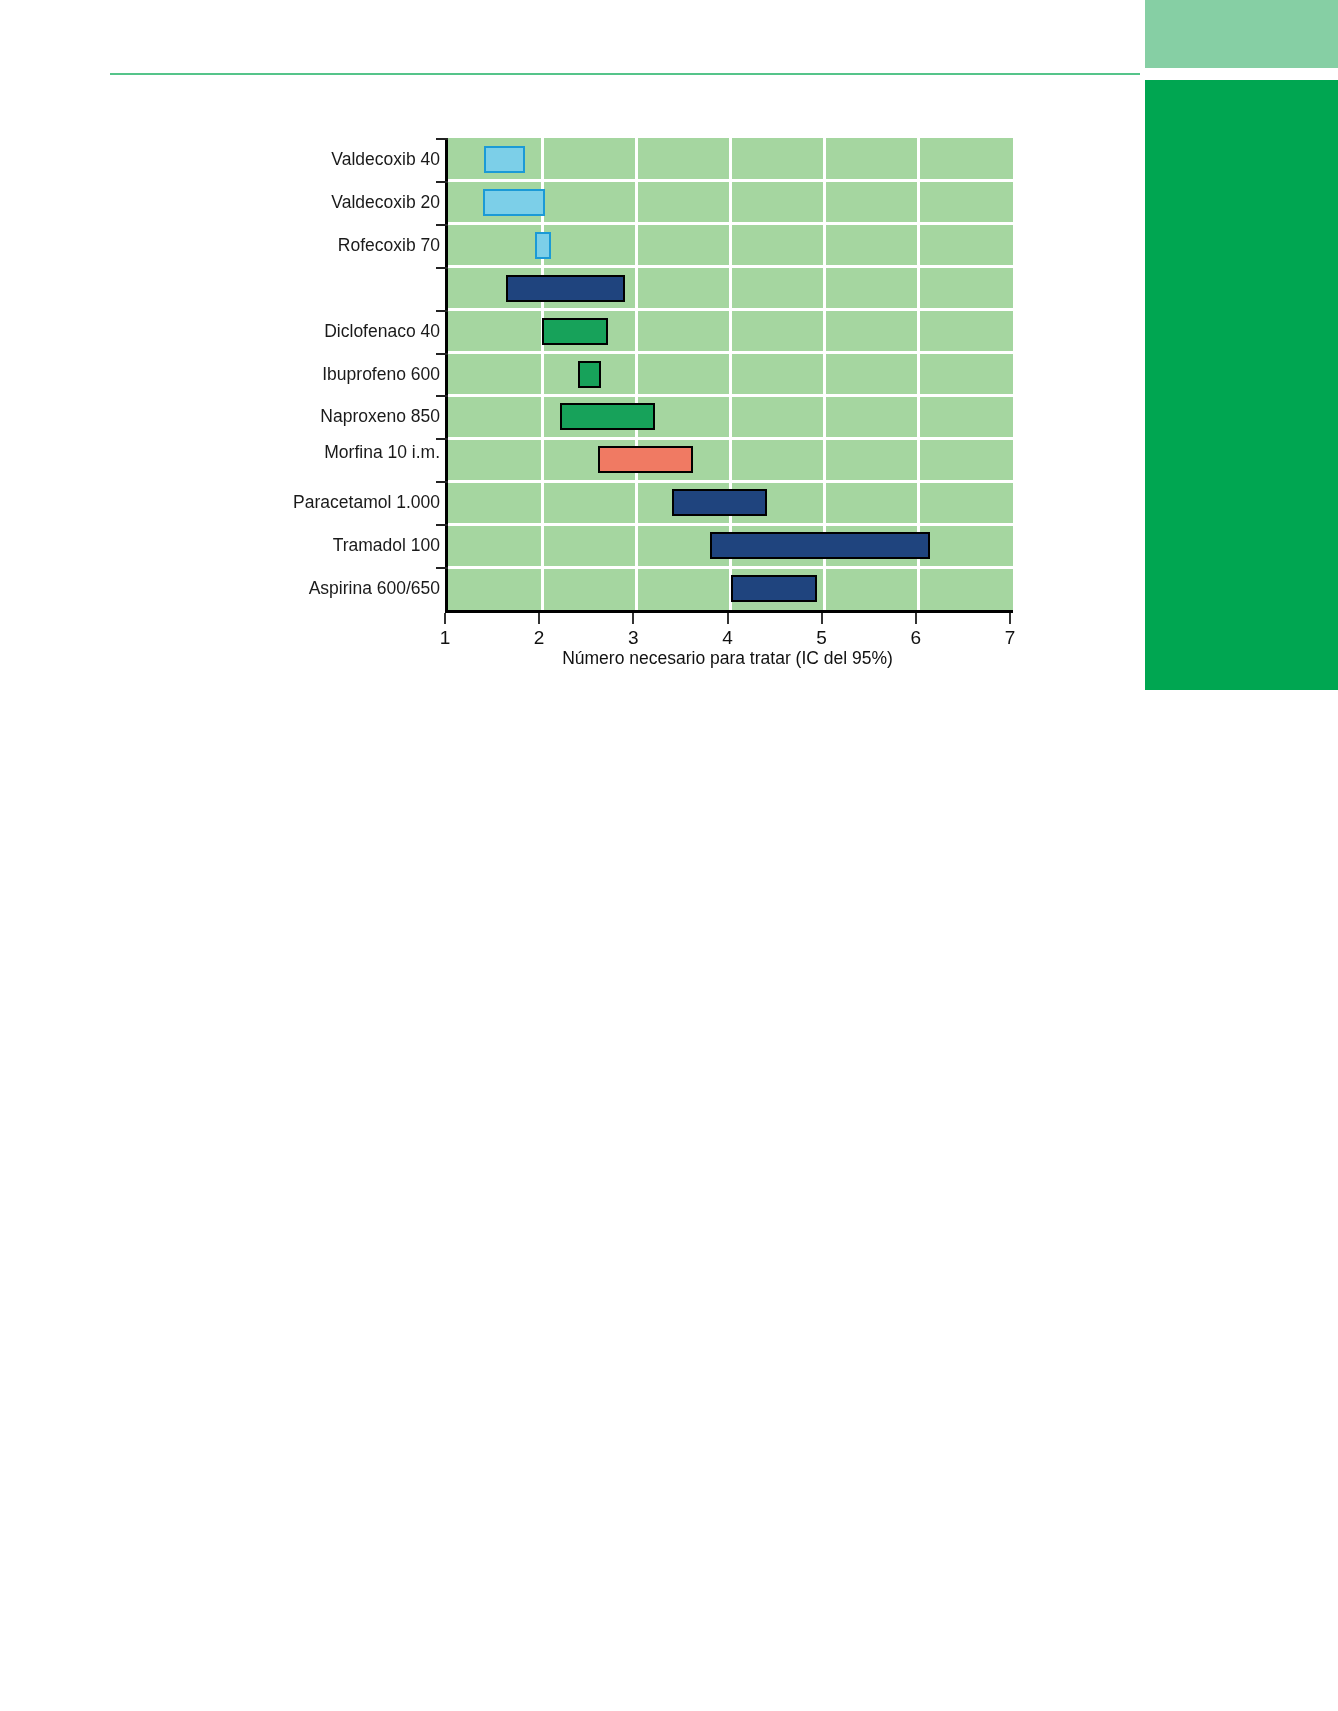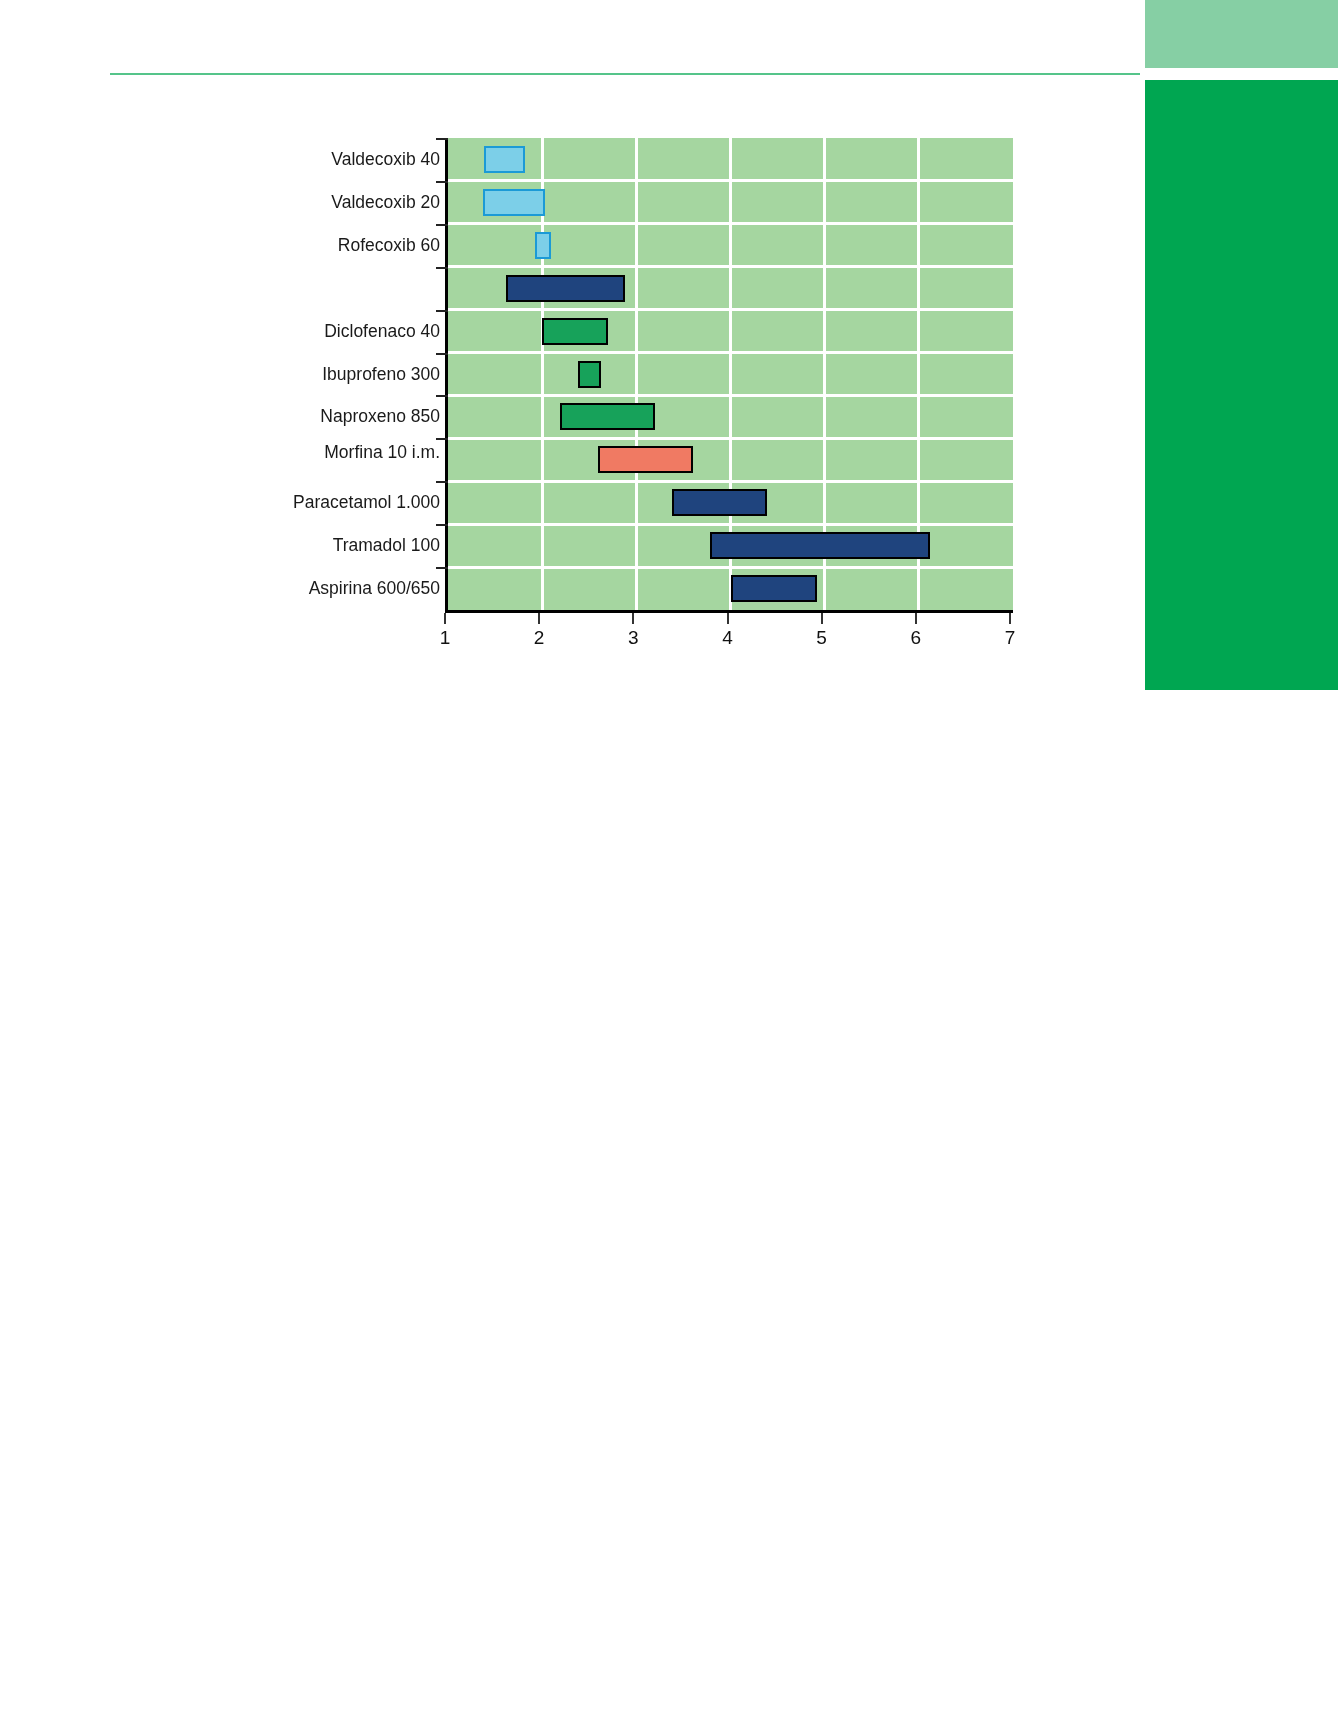--- a/index.html
+++ b/index.html
@@ -73,23 +73,23 @@
 
 <div id="corner-block-light"></div>
 <div id="corner-block-dark"></div>
 <div id="page-rule"></div>
 
 <div id="figure">
 
   <div id="y-labels">
       <div class="ylab" style="top: -0.0454545px;">Valdecoxib 40</div>
       <div class="ylab" style="top: 42.8636px;">Valdecoxib 20</div>
-      <div class="ylab" style="top: 85.7727px;">Rofecoxib 60</div>
+      <div class="ylab" style="top: 85.7727px;">Rofecoxib 70</div>
       <div class="ylab" style="top: 171.591px;">Diclofenaco 40</div>
-      <div class="ylab" style="top: 214.5px;">Ibuprofeno 300</div>
+      <div class="ylab" style="top: 214.5px;">Ibuprofeno 600</div>
       <div class="ylab" style="top: 257.409px;">Naproxeno 850</div>
       <div class="ylab" style="top: 293px;">Morfina 10 i.m.</div>
       <div class="ylab" style="top: 343.227px; text-align: right;">Paracetamol 1.000</div>
       <div class="ylab" style="top: 386.136px;">Tramadol 100</div>
       <div class="ylab" style="top: 429.045px;">Aspirina 600/650</div>
     </div>
 
   <div id="plot">
       <div class="vgrid" style="left: 92.6667px;"></div>
       <div class="vgrid" style="left: 186.833px;"></div>
@@ -140,14 +140,15 @@
       <div class="xtick" style="left: 281.5px;"></div>
       <div class="xticklabel" style="left: 282.5px;">4</div>
       <div class="xtick" style="left: 375.667px;"></div>
       <div class="xticklabel" style="left: 376.667px;">5</div>
       <div class="xtick" style="left: 469.833px;"></div>
       <div class="xticklabel" style="left: 470.833px;">6</div>
       <div class="xtick" style="left: 564px;"></div>
       <div class="xticklabel" style="left: 565px;">7</div>
     </div>
 
+  <div id="x-title">Número necesario para tratar (IC del 95%)</div>
 
 </div>
 
 </body></html>

